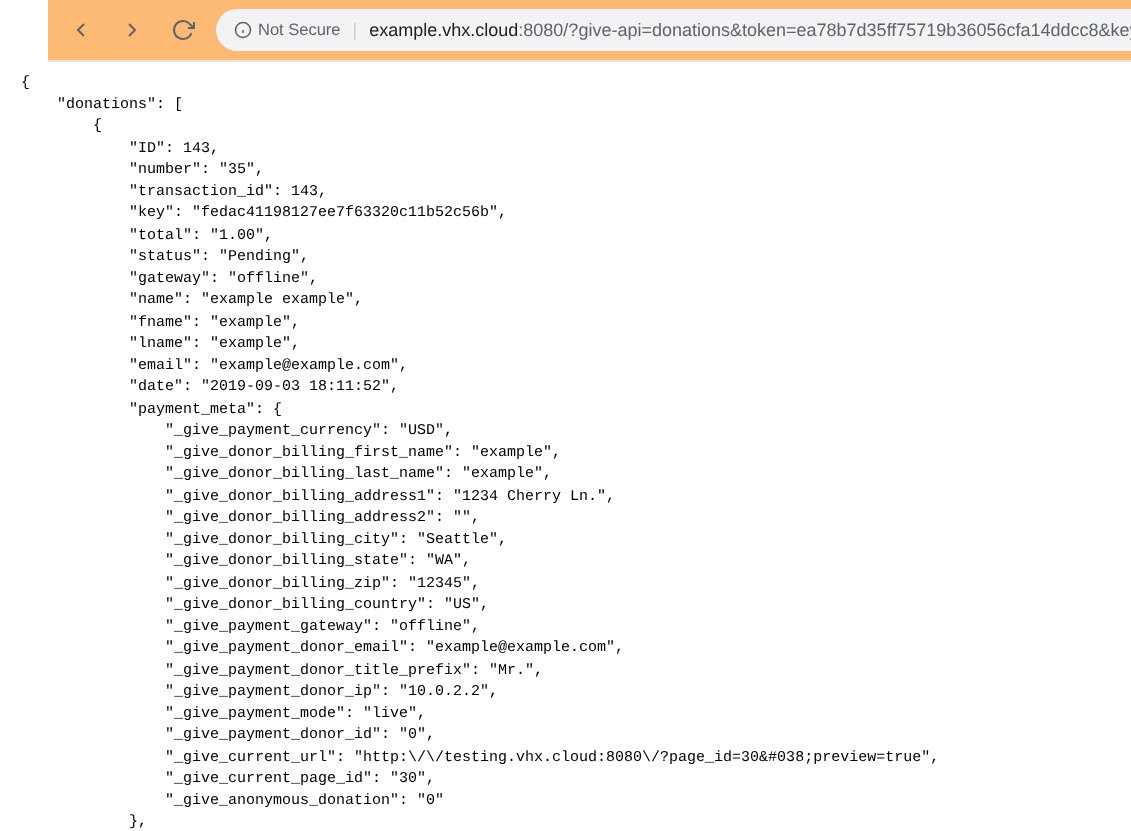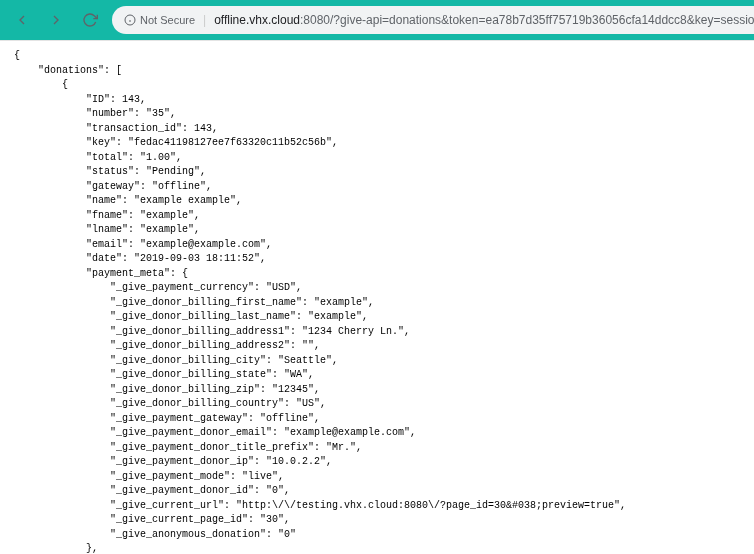--- a/index.html
+++ b/index.html
@@ -1,17 +1,17 @@
 <!DOCTYPE html>
 <html><head>
   <meta charset="utf-8">
   <style>
     * { margin: 0; padding: 0; box-sizing: border-box; }
     body { font-family: -apple-system, BlinkMacSystemFont, "Segoe UI", Arial, sans-serif; font-size: 12px; color: #222; background: #fff; width: 754px; }
-    .browser-bar { display:flex; align-items:center; gap:10px; padding:6px 10px; border-bottom:1px solid #e4e4e4; background:#14b8a6; }
+    .browser-bar { display:flex; align-items:center; gap:10px; padding:6px 10px; border-bottom:1px solid #e4e4e4; background:#fdba74;margin-left:32px; }
     .nav-btn { background:none; border:none; padding:4px; cursor:pointer; color:#5f6368; display:flex; align-items:center; }
     .nav-btn svg { width:16px; height:16px; }
     .address-wrap { flex:1; display:flex; align-items:center; gap:8px; background:#f1f3f4; border-radius:16px; padding:4px 12px; height:28px; }
     .sec-pill { display:flex; align-items:center; gap:4px; color:#5f6368; font-size:11px; white-space:nowrap; }
     .sec-pill svg { width:12px; height:12px; }
     .pipe { color:#ccc; }
     .url { color:#202124; font-size:12px; white-space:nowrap; overflow:hidden; text-overflow:ellipsis; }
     .url .host { color:#202124; }
     .url .rest { color:#5f6368; }
     .content { font-family: Menlo, Consolas, "Courier New", monospace; font-size:10px; line-height:1.45; padding:8px 14px 16px; white-space:pre; color:#000; }
@@ -40,21 +40,21 @@
     <span class="sec-pill">
       <svg viewBox="0 0 24 24" fill="none" stroke="currentColor" stroke-width="2">
           <circle cx="12" cy="12" r="10"></circle>
           <line x1="12" y1="16" x2="12" y2="12"></line>
           <line x1="12" y1="8" x2="12" y2="8"></line>
         </svg>
       <span>Not Secure</span>
     </span>
     <span class="pipe">|</span>
     <span class="url">
-      <span class="host">offline.vhx.cloud</span><span class="rest">:8080/?give-api=donations&amp;token=ea78b7d35ff75719b36056cfa14ddcc8&amp;key=session_tokens</span>
+      <span class="host">example.vhx.cloud</span><span class="rest">:8080/?give-api=donations&amp;token=ea78b7d35ff75719b36056cfa14ddcc8&amp;key=session_tokens</span>
     </span>
   </div>
 </div>
 
 <pre class="content">{
     "donations": [
         {
             "ID": 143,
             "number": "35",
             "transaction_id": 143,

